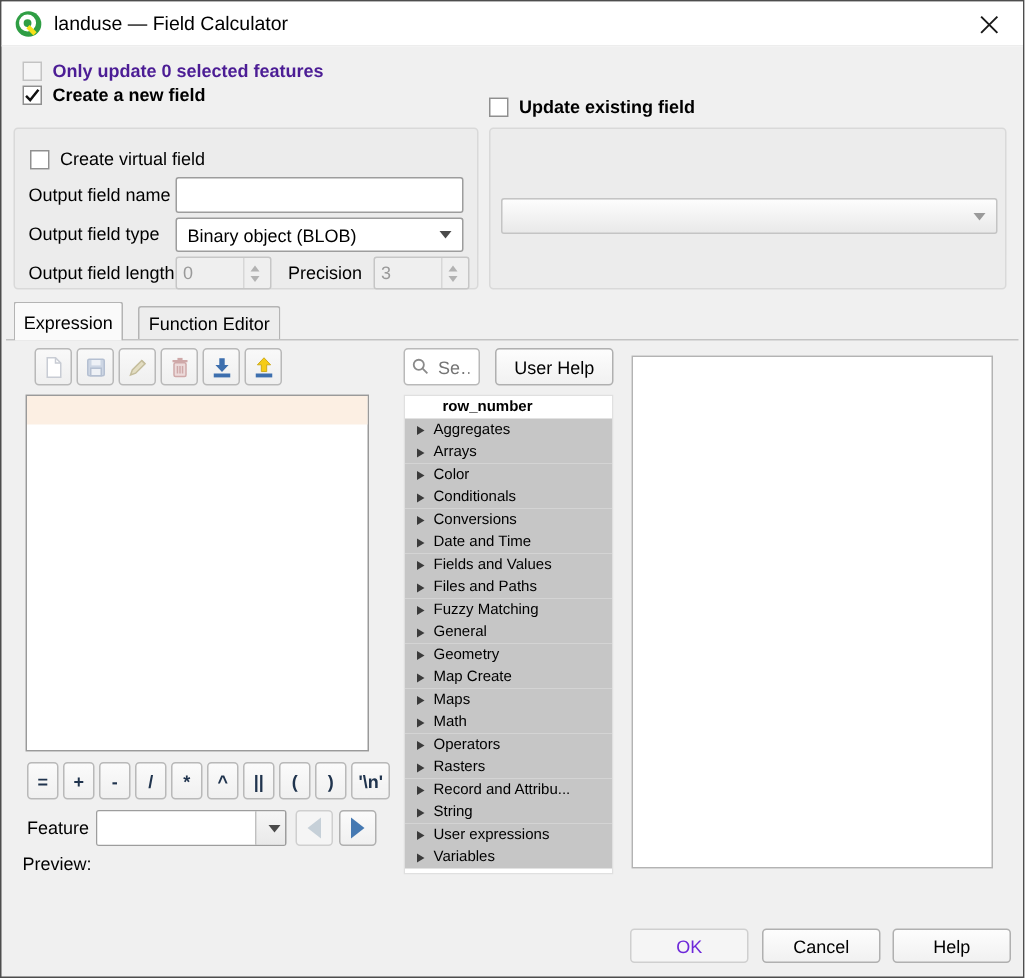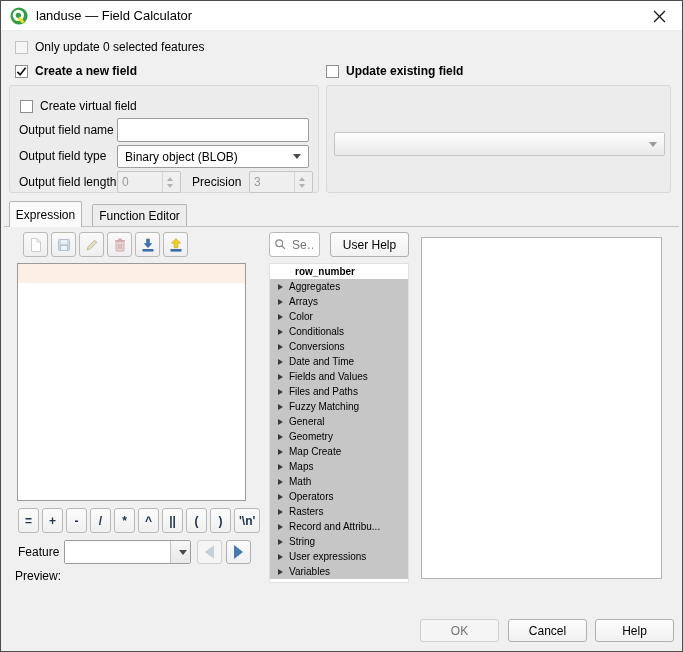--- a/index.html
+++ b/index.html
@@ -14,21 +14,21 @@
     display:flex;align-items:center;padding-left:9px;border-bottom:1px solid #ededed;}
   .title{margin-left:8px;font-size:13px;}
   .closebtn{position:absolute;right:0;top:0;width:45px;height:30px;display:flex;
     align-items:center;justify-content:center;cursor:default;}
   
   .chk{position:absolute;display:flex;align-items:center;gap:7px;white-space:nowrap;}
   .cb{width:13px;height:13px;background:#fff;border:1px solid #8f8f8f;flex:0 0 13px;
       display:inline-flex;align-items:center;justify-content:center;}
   .cb.dis{border-color:#c3c3c3;background:#f5f5f5;}
   .lbl-bold{font-weight:bold;}
-  .lbl-dis{color:#000000;}
+  .lbl-dis{color:#4c1d95;font-weight:bold;}
   
   .groupbox{position:absolute;background:#ececec;border:1px solid #d9d9d9;border-radius:3px;}
   .flabel{position:absolute;white-space:nowrap;}
   .tinput{position:absolute;height:24px;border:1px solid #9d9d9d;border-radius:2px;
     background:#fff;font:12px "Liberation Sans","DejaVu Sans",sans-serif;padding:0 5px;outline:none;}
   .combo{position:absolute;height:23px;border:1px solid #9d9d9d;border-radius:2px;
     background:#fff;display:flex;align-items:center;padding:0 7px;}
   .combo .ctext{flex:1;overflow:hidden;white-space:nowrap;}
   .combo.dis{background:linear-gradient(#fdfdfd,#e9e9e9);border-color:#c4c4c4;}
   .arrD{width:0;height:0;border-left:4px solid transparent;border-right:4px solid transparent;
@@ -86,21 +86,21 @@
     border:1px solid #e0e0e0;overflow:hidden;font-size:10px;}
   .lrow{height:15px;display:flex;align-items:center;background:#c6c6c6;line-height:15px;white-space:nowrap;}
   .lrow.sel{background:#fff;font-weight:bold;padding-left:25px;}
   .tri{width:0;height:0;border-top:3.5px solid transparent;border-bottom:3.5px solid transparent;
     border-left:5px solid #3a3a3a;margin:0 6px 0 8px;flex:0 0 auto;}
   
   .helppanel{position:absolute;left:420px;top:236px;width:241px;height:342px;background:#fff;
     border:1px solid #b3b3b3;}
   
   .fbtn{position:absolute;top:618px;width:79px;height:23px;}
-  .fbtn.dis{background:#f5f5f5;border-color:#cfcfcf;color:#737373;}
+  .fbtn.dis{background:#f5f5f5;border-color:#cfcfcf;color:#6d28d9;}
   .plabel{position:absolute;white-space:nowrap;}
 </style>
 </head>
 <body>
 
 <div class="dialog">
 
   <div class="titlebar">
     <span style="display:flex;">
       <svg width="18" height="18" viewBox="0 0 20 20">
@@ -117,21 +117,21 @@
           </svg>
       </span>
     </div>
   </div>
 
   <label class="chk" style="left:14px;top:39px;">
     <span class="cb dis"></span>
     <span class="lbl-dis">Only update 0 selected features</span>
   </label>
 
-  <label class="chk" style="left:14px;top:63px;align-items:center;">
+  <label class="chk" style="left:14px;top:55px;align-items:center;">
     <span class="cb">
       <svg width="11" height="11" viewBox="0 0 12 12">
           <polyline points="1.5,6.5 4.5,9.5 10.5,2" fill="none" stroke="#111" stroke-width="1.8"></polyline>
         </svg>
     </span>
     <span class="lbl-bold">Create a new field</span>
   </label>
 
   <label class="chk" style="left:325px;top:63px;">
     <span class="cb"></span>

